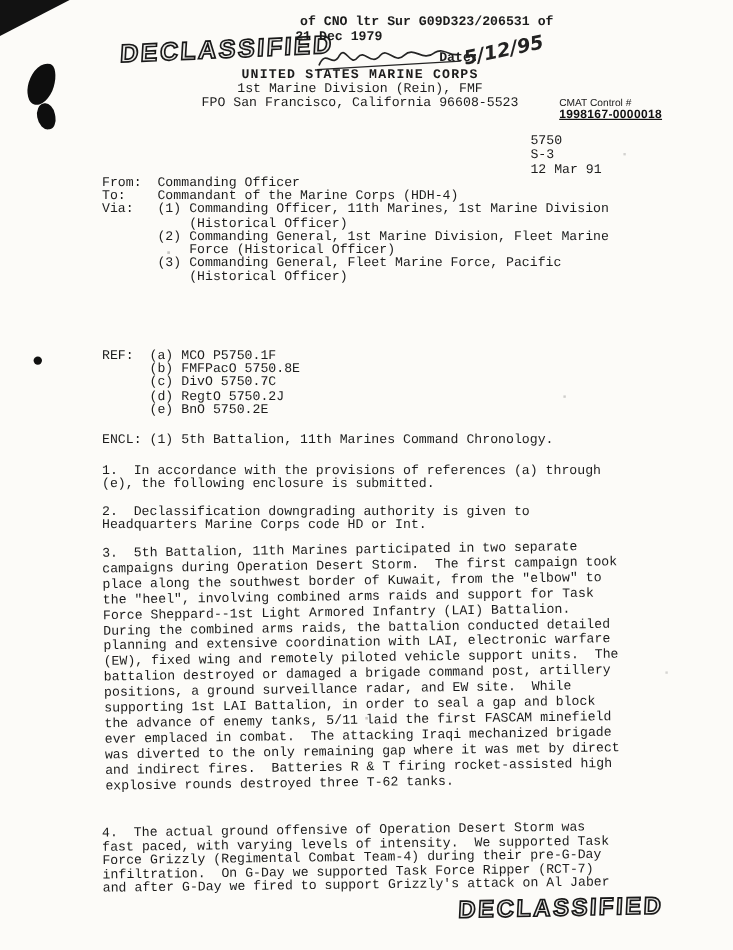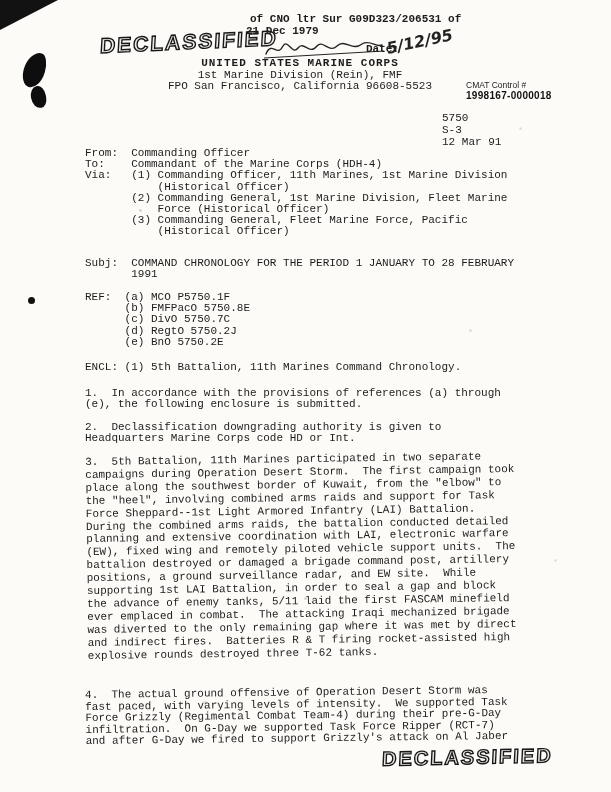--- a/index.html
+++ b/index.html
@@ -41,21 +41,21 @@
   }
   .signature { left:264px; top:36px; }
 
   
   .letterhead { left:128px; top:58px; width:344px; text-align:center; }
   .letterhead .lh-line { font-size:11px; line-height:11.5px; white-space:pre; }
   .letterhead .lh-org { font-weight:bold; letter-spacing:1px; }
 
   .cmat { left:466px; top:80px; }
   .cmat-label { font-family:"Liberation Sans",sans-serif; font-size:8.5px; color:#222; }
-  .cmat-number{ font-family:"Liberation Sans",sans-serif; font-size:10px; font-weight:bold; color:#111; letter-spacing:0.3px; }
+  .cmat-number{ font-family:"Liberation Sans",sans-serif; font-size:10px; font-weight:bold; color:#111; letter-spacing:0.3px;text-decoration:underline; }
 
   .file-block { left:418px; top:112px; line-height:12px;margin-left:24px; }
 
   
   .from-block { left:85px; top:148px; }
   .subj-block { left:85px; top:258px; }
   .ref-block  { left:85px; top:292px; }
   .encl-block { left:85px; top:362px; }
   .para1 { left:85px; top:388px; }
   .para2 { left:85px; top:422px; }
@@ -122,22 +122,20 @@
 
   <div class="abs mono from-block">From:  Commanding Officer
 To:    Commandant of the Marine Corps (HDH-4)
 Via:   (1) Commanding Officer, 11th Marines, 1st Marine Division
            (Historical Officer)
        (2) Commanding General, 1st Marine Division, Fleet Marine
            Force (Historical Officer)
        (3) Commanding General, Fleet Marine Force, Pacific
            (Historical Officer)</div>
 
-  <div class="abs mono subj-block">Subj:  COMMAND CHRONOLOGY FOR THE PERIOD 1 JANUARY TO 28 FEBRUARY
-       1991</div>
 
   <div class="abs mono ref-block">REF:  (a) MCO P5750.1F
       (b) FMFPacO 5750.8E
       (c) DivO 5750.7C
       (d) RegtO 5750.2J
       (e) BnO 5750.2E</div>
 
   <div class="abs mono encl-block">ENCL: (1) 5th Battalion, 11th Marines Command Chronology.</div>
 
   <div class="abs mono para1">1.  In accordance with the provisions of references (a) through

